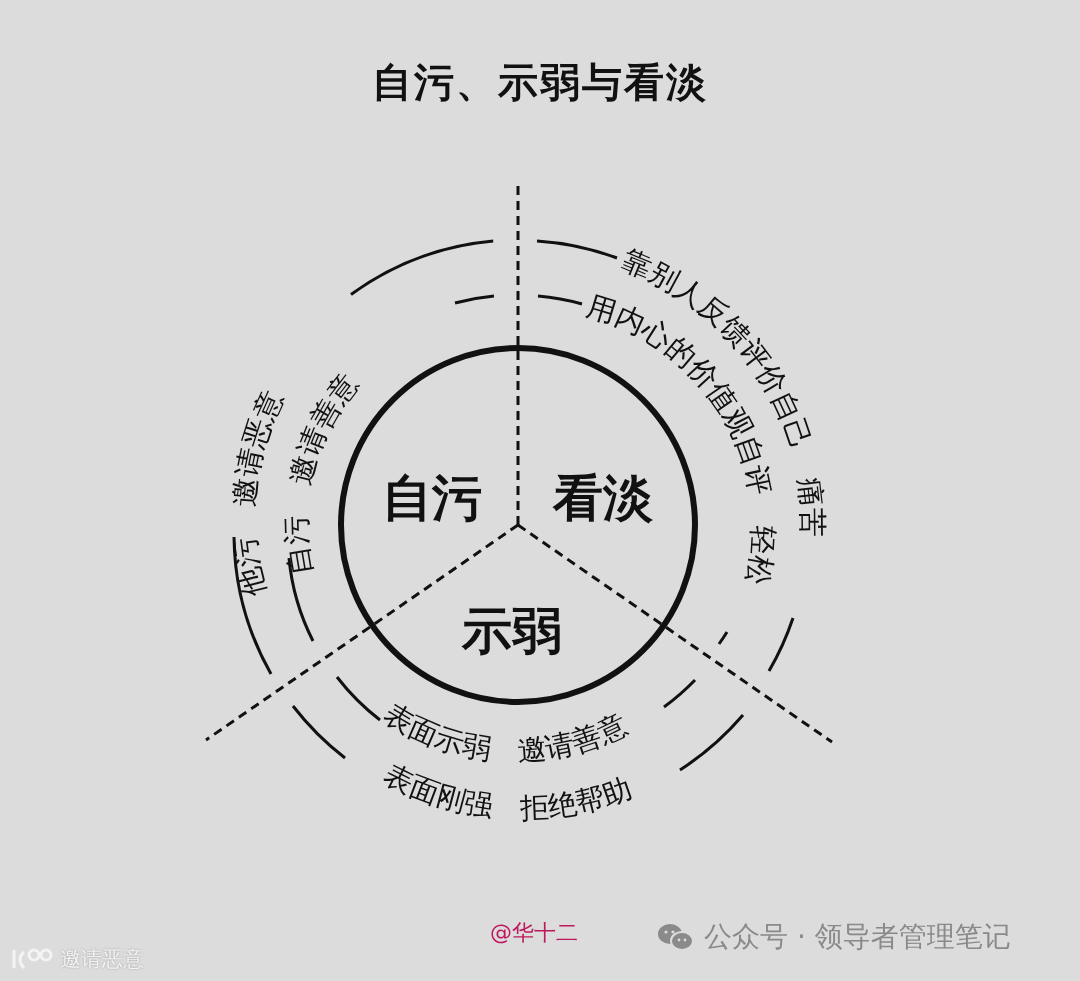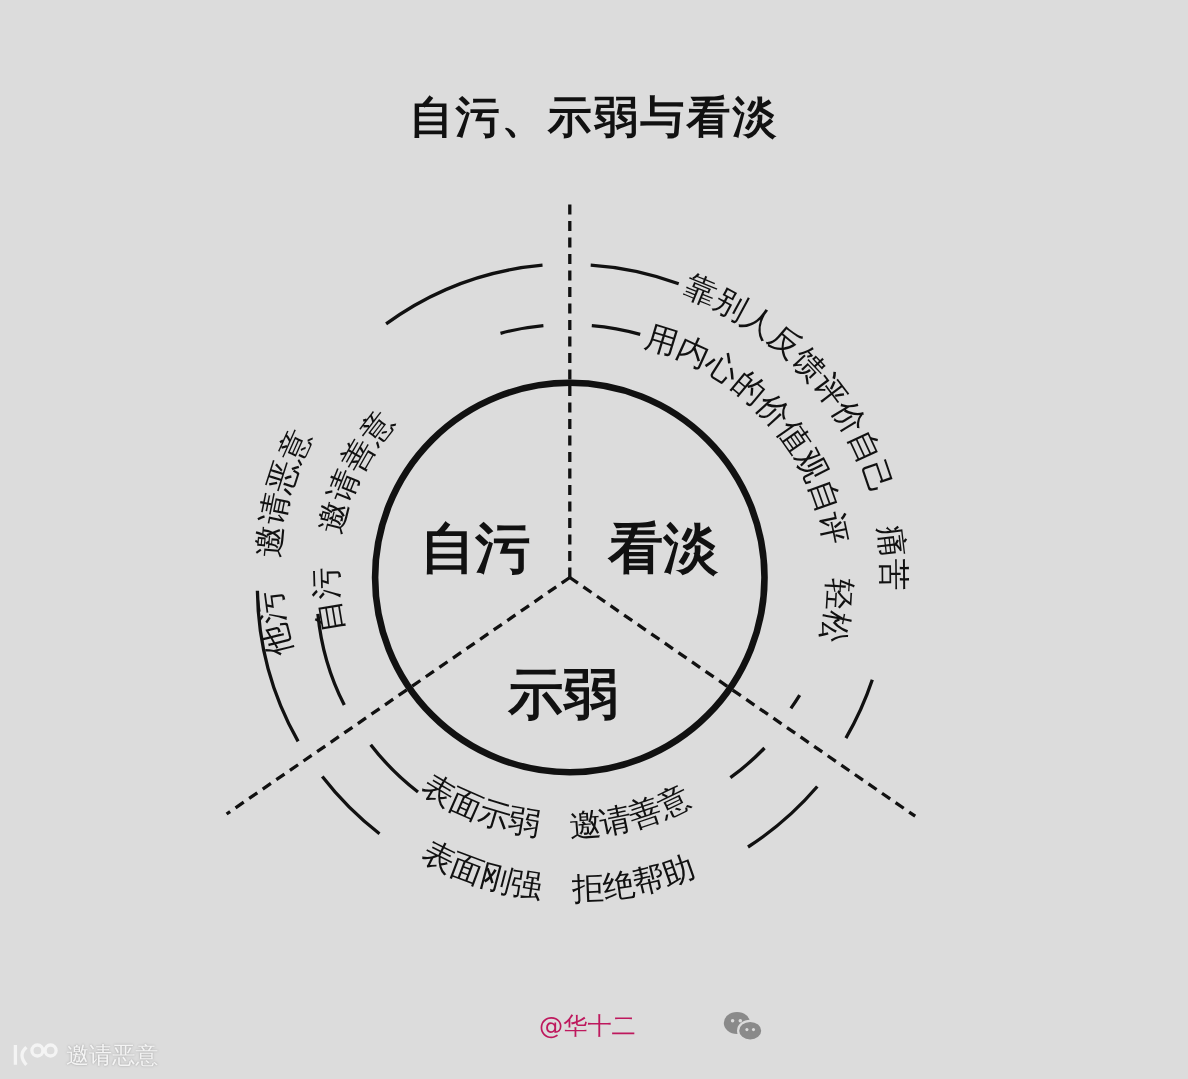--- a/index.html
+++ b/index.html
@@ -8,21 +8,20 @@
     background: #dcdcdc;
     position: relative; overflow: hidden;
     font-family: "DejaVu Sans", sans-serif;
   }
   .title {
     position: absolute; left: 0; top: 55px; width: 1080px;
     text-align: center;
     font-family: "DejaVu Serif", serif;
     font-weight: bold; font-size: 40px; color: #111;
     letter-spacing: 2px;
-    margin-top: 24px;
   }
   svg.diagram { position: absolute; left: 0; top: 0; }
   .author {
     position: absolute; left: 490px; top: 918px;
     font-size: 22px; color: #be185d;
   }
   .wm-right {
     position: absolute; left: 656px; top: 918px;
     display: flex; align-items: center; gap: 8px;
     font-size: 28px; color: #8a8a8a;
@@ -117,20 +116,21 @@
   <span class="wechat-icon">
     <svg width="40" height="30" viewBox="0 0 40 30">
       <ellipse cx="14" cy="12" rx="12" ry="10" fill="#8a8a8a"></ellipse>
       <ellipse cx="26" cy="19" rx="11" ry="9" fill="#8a8a8a" stroke="#dcdcdc" stroke-width="2"></ellipse>
       <circle cx="10" cy="10" r="1.6" fill="#dcdcdc"></circle>
       <circle cx="17" cy="10" r="1.6" fill="#dcdcdc"></circle>
       <circle cx="23" cy="18" r="1.4" fill="#dcdcdc"></circle>
       <circle cx="29" cy="18" r="1.4" fill="#dcdcdc"></circle>
     </svg>
   </span>
+  <span>公众号 · 领导者管理笔记</span>
 </div>
 
 <div class="wm-left">
   <span class="kdo-icon">
     <svg width="44" height="26" viewBox="0 0 44 26">
       <g fill="none" stroke="#f4f4f4" stroke-width="3">
         <path d="M4 4 L4 22"></path>
         <path d="M14 6 Q6 13 14 22"></path>
         <circle cx="24" cy="9" r="5"></circle>
         <circle cx="36" cy="9" r="5"></circle>

